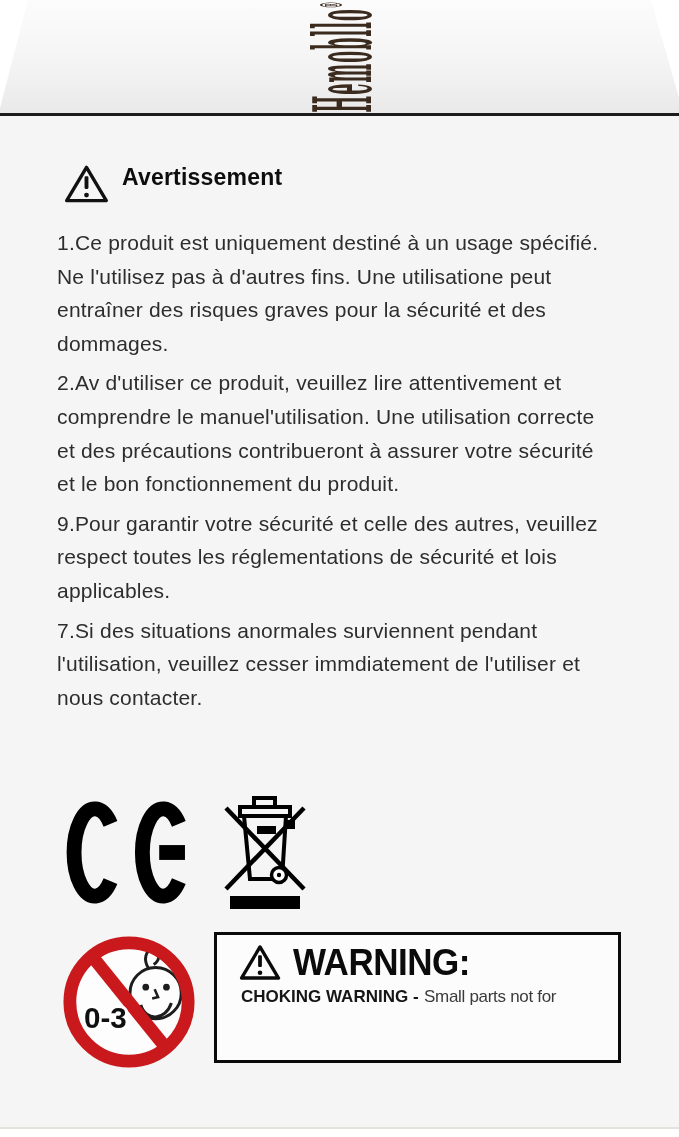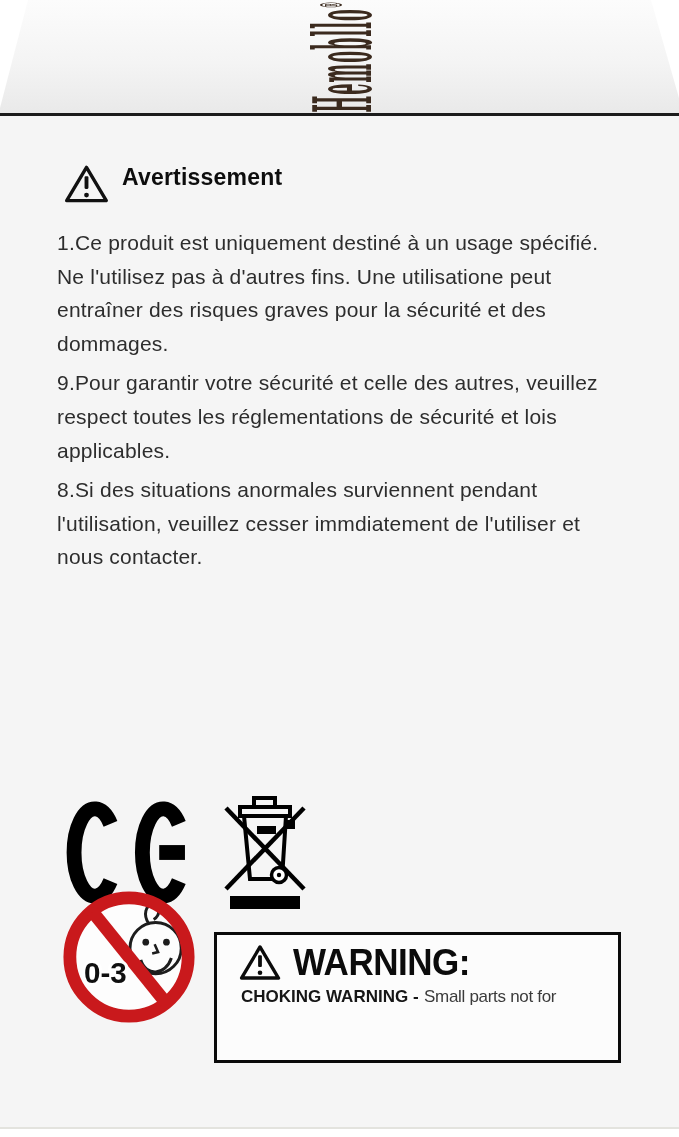--- a/index.html
+++ b/index.html
@@ -34,21 +34,21 @@
   
   .paras{position:absolute;left:57px;top:226px;width:585px;}
   .paras p{
     margin:0 0 6px 0;font-size:21px;line-height:33.6px;color:#2d2d2d;
     white-space:pre-line;letter-spacing:0.2px;
   }
   
   .ce-mark{position:absolute;left:63px;top:801px;}
   .weee{position:absolute;left:223px;top:791px;}
   
-  .choking-symbol{position:absolute;left:60px;top:888px;}
+  .choking-symbol{position:absolute;left:60px;top:933px;}
   .warning-box{
     position:absolute;left:214px;top:932px;width:401px;height:125px;
     background:#fcfcfc;border:3px solid #0a0a0a;
   }
   .warning-box .wb-heading{
     display:flex;align-items:center;gap:12px;margin:7px 0 0 22px;
   }
   .warning-box .wb-heading .label{
     font-size:35px;font-weight:bold;color:#0b0b0b;letter-spacing:-0.5px;
     transform:scaleY(1.08);transform-origin:left center;
@@ -83,24 +83,28 @@
       </svg>
     </span>
     <span class="label">Avertissement</span>
   </div>
 
   <div class="paras">
     <p>1.Ce produit est uniquement destiné à un usage spécifié.
 Ne l'utilisez pas à d'autres fins. Une utilisatione peut
 entraîner des risques graves pour la sécurité et des
 dommages.</p>
+    <p>2.Av d'utiliser ce produit, veuillez lire attentivement et
+comprendre le manuel'utilisation. Une utilisation correcte
+et des précautions contribueront à assurer votre sécurité
+et le bon fonctionnement du produit.</p>
     <p>9.Pour garantir votre sécurité et celle des autres, veuillez
 respect toutes les réglementations de sécurité et lois
 applicables.</p>
-    <p>8.Si des situations anormales surviennent pendant
+    <p>7.Si des situations anormales surviennent pendant
 l'utilisation, veuillez cesser immdiatement de l'utiliser et
 nous contacter.</p>
   </div>
 
   <div class="ce-mark">
     <svg width="133" height="103" viewBox="0 0 134 104">
       <g fill="none" stroke="#000" stroke-width="15">
         <path d="M47.8 81 A 21 44 0 1 1 47.8 23"></path>
         <path d="M116.8 81 A 21 44 0 1 1 116.8 23"></path>
         <path d="M97 52 L 123 52"></path>

